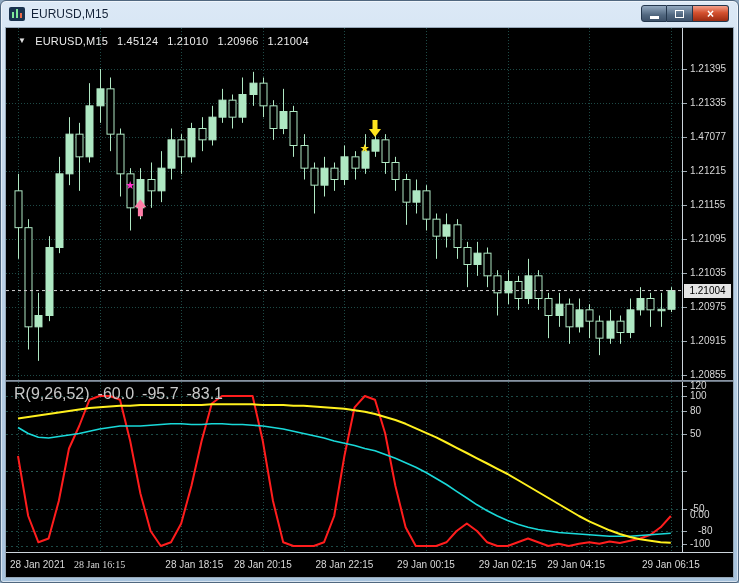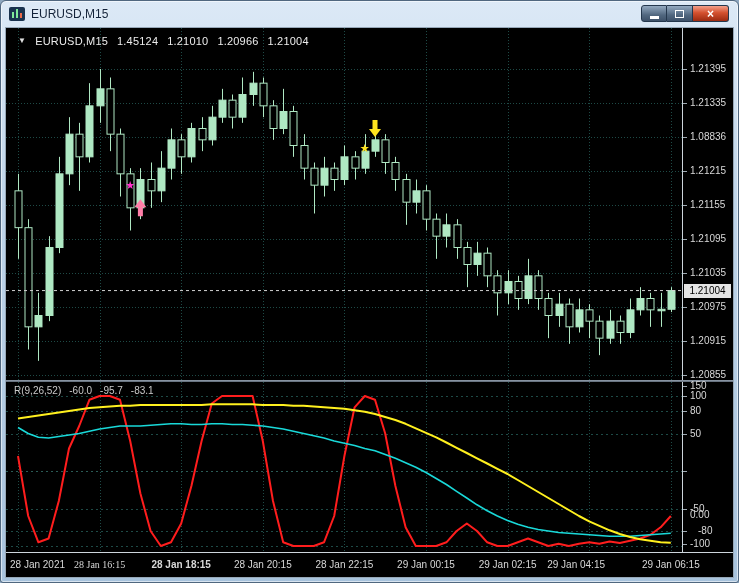--- a/index.html
+++ b/index.html
@@ -24,21 +24,21 @@
   .content{position:absolute;left:4px;top:26px;right:4px;bottom:4px;box-sizing:border-box;
     background:#000;border:1px solid #97a8b8;}
   .chart-header{position:absolute;left:12px;top:7px;font-size:11px;color:#ECECEC;display:flex;
     gap:9px;z-index:6;letter-spacing:.2px;}
   .chart-header .tri{font-size:8px;position:relative;top:1px;color:#E0E0E0;}
   #main-svg{position:absolute;left:0;top:0;}
   #ind-svg{position:absolute;left:0;top:354px;}
   #vline{position:absolute;left:676px;top:0;width:1px;height:524px;background:#cdd5dc;z-index:4;}
   #pane-sep{position:absolute;left:0;top:352px;width:100%;height:2px;
     background:linear-gradient(#95a2b0,#5a6571);z-index:5;}
-  #ind-header{position:absolute;left:8px;top:357px;font-size:10px;color:#C9C9C9;display:flex;
+  #ind-header{position:absolute;left:8px;top:357px;font-size:16px;color:#C9C9C9;display:flex;
     gap:8px;z-index:6;}
   #axis-sep{position:absolute;left:0;top:524px;width:100%;height:1px;background:#cdd5dc;z-index:5;}
   #time-axis{position:absolute;left:0;top:525px;width:100%;height:26px;z-index:5;}
   .time-label{position:absolute;top:6px;font-size:10px;color:#D8D8D8;white-space:nowrap;}
   #price-scale{position:absolute;left:677px;top:0;width:52px;height:352px;z-index:5;}
   #ind-scale{position:absolute;left:677px;top:354px;width:52px;height:170px;z-index:5;}
   .scale-label{position:absolute;left:7px;font-size:10px;color:#D8D8D8;white-space:nowrap;}
   .tick{position:absolute;left:0;width:4px;height:1px;background:#9fa9b2;}
   #price-tag{position:absolute;left:1px;width:47px;height:14px;background:#E4E4E4;color:#000;
     font-size:10px;display:flex;align-items:center;justify-content:center;z-index:7;}
@@ -266,39 +266,39 @@
         <polyline points="12.0,45.5 22.2,51.5 32.4,55.3 42.6,56.0 52.8,54.5 63.0,53.0 73.2,51.5 83.4,49.3 93.6,47.0 103.8,45.5 114.0,44.0 124.2,44.0 134.4,44.0 144.6,43.3 154.8,42.5 165.0,41.8 175.2,41.8 185.4,42.5 195.6,42.5 205.8,41.8 216.0,41.8 226.2,42.5 236.4,42.5 246.6,43.3 256.8,44.0 267.0,45.5 277.2,47.0 287.4,49.3 297.6,51.5 307.8,53.8 318.0,56.0 328.2,59.0 338.4,61.3 348.6,63.5 358.8,66.5 369.0,68.8 379.2,72.5 389.4,76.3 399.6,80.8 409.8,85.3 420.0,90.5 430.2,96.5 440.4,102.5 450.6,109.3 460.8,116.0 471.0,122.8 481.2,128.8 491.4,134.0 501.6,138.5 511.8,142.3 522.0,145.3 532.2,147.5 542.4,149.0 552.6,150.5 562.8,151.3 573.0,152.0 583.2,152.8 593.4,153.5 603.6,154.3 613.8,154.3 624.0,154.3 634.2,153.5 644.4,152.8 654.6,152.0 664.8,151.3" fill="none" stroke="#19D9D9" stroke-width="1.6" stroke-linejoin="round"></polyline>
         <polyline points="12.0,36.5 22.2,35.0 32.4,33.5 42.6,32.0 52.8,30.5 63.0,29.0 73.2,27.5 83.4,26.0 93.6,25.3 103.8,24.5 114.0,23.8 124.2,23.8 134.4,23.0 144.6,23.0 154.8,23.0 165.0,23.0 175.2,23.0 185.4,23.0 195.6,23.0 205.8,22.3 216.0,22.3 226.2,22.3 236.4,22.3 246.6,22.3 256.8,23.0 267.0,23.0 277.2,23.0 287.4,23.8 297.6,23.8 307.8,24.5 318.0,25.3 328.2,26.0 338.4,26.8 348.6,28.3 358.8,29.8 369.0,32.0 379.2,35.0 389.4,38.0 399.6,41.8 409.8,46.3 420.0,50.8 430.2,55.3 440.4,60.5 450.6,65.8 460.8,71.0 471.0,76.3 481.2,81.5 491.4,86.8 501.6,92.0 511.8,98.0 522.0,104.0 532.2,110.0 542.4,116.0 552.6,122.0 562.8,128.0 573.0,134.0 583.2,139.3 593.4,143.8 603.6,148.3 613.8,152.0 624.0,155.0 634.2,157.3 644.4,158.8 654.6,160.3 664.8,160.8" fill="none" stroke="#FFF01E" stroke-width="2" stroke-linejoin="round"></polyline>
       </svg>
 
     <div id="price-scale">
       <div id="price-tag" style="top: 255.567px;">1.21004</div>
     <div class="scale-label" style="top: 35px;">1.21395</div>
         <div class="tick" style="top: 41px;"></div>
         <div class="scale-label" style="top: 69px;">1.21335</div>
         <div class="tick" style="top: 75px;"></div>
-        <div class="scale-label" style="top: 103px;">1.08836</div>
+        <div class="scale-label" style="top: 103px;">1.47077</div>
         <div class="tick" style="top: 109px;"></div>
         <div class="scale-label" style="top: 137px;">1.21215</div>
         <div class="tick" style="top: 143px;"></div>
         <div class="scale-label" style="top: 171px;">1.21155</div>
         <div class="tick" style="top: 177px;"></div>
         <div class="scale-label" style="top: 205px;">1.21095</div>
         <div class="tick" style="top: 211px;"></div>
         <div class="scale-label" style="top: 239px;">1.21035</div>
         <div class="tick" style="top: 245px;"></div>
         <div class="scale-label" style="top: 273px;">1.20975</div>
         <div class="tick" style="top: 279px;"></div>
         <div class="scale-label" style="top: 307px;">1.20915</div>
         <div class="tick" style="top: 313px;"></div>
         <div class="scale-label" style="top: 341px;">1.20855</div>
         <div class="tick" style="top: 347px;"></div>
       </div>
     <div id="ind-scale">
-        <div class="scale-label" style="top: -2px;">150</div>
+        <div class="scale-label" style="top: -2px;">120</div>
         <div class="tick" style="top: 4px;"></div>
         <div class="scale-label" style="top: 8px;">100</div>
         <div class="tick" style="top: 14px;"></div>
         <div class="scale-label" style="top: 23px;">80</div>
         <div class="tick" style="top: 29px;"></div>
         <div class="scale-label" style="top: 45.5px;">50</div>
         <div class="tick" style="top: 51.5px;"></div>
         <div class="scale-label" style="top: 83px; margin-top: 44px;">0.00</div>
         <div class="tick" style="top: 89px;"></div>
         <div class="scale-label" style="top: 120.5px;">-50</div>
@@ -306,21 +306,21 @@
         <div class="scale-label" style="top: 143px; margin-left: 8px;">-80</div>
         <div class="tick" style="top: 149px;"></div>
         <div class="scale-label" style="top: 156px;">-100</div>
         <div class="tick" style="top: 162px;"></div>
       </div>
 
     <div id="axis-sep"></div>
     <div id="time-axis">
         <div class="time-label" style="left: 4px;">28 Jan 2021</div>
         <div class="time-label" style="left: 51.6px; width: 84px; text-align: center; font-family: Liberation Serif, serif;">28 Jan 16:15</div>
-        <div class="time-label" style="left: 133.2px; width: 84px; text-align: center; font-weight: bold;">28 Jan 18:15</div>
+        <div class="time-label" style="left: 133.2px; width: 84px; text-align: right;">28 Jan 18:15</div>
         <div class="time-label" style="left: 214.8px; width: 84px; text-align: center;">28 Jan 20:15</div>
         <div class="time-label" style="left: 296.4px; width: 84px; text-align: center;">28 Jan 22:15</div>
         <div class="time-label" style="left: 378px; width: 84px; text-align: center;">29 Jan 00:15</div>
         <div class="time-label" style="left: 459.6px; width: 84px; text-align: center;">29 Jan 02:15</div>
         <div class="time-label" style="left: 541.2px; width: 84px; text-align: left;">29 Jan 04:15</div>
         <div class="time-label" style="left: 622.8px; width: 84px; text-align: center;">29 Jan 06:15</div>
       </div>
   </div>
 </div>
 

